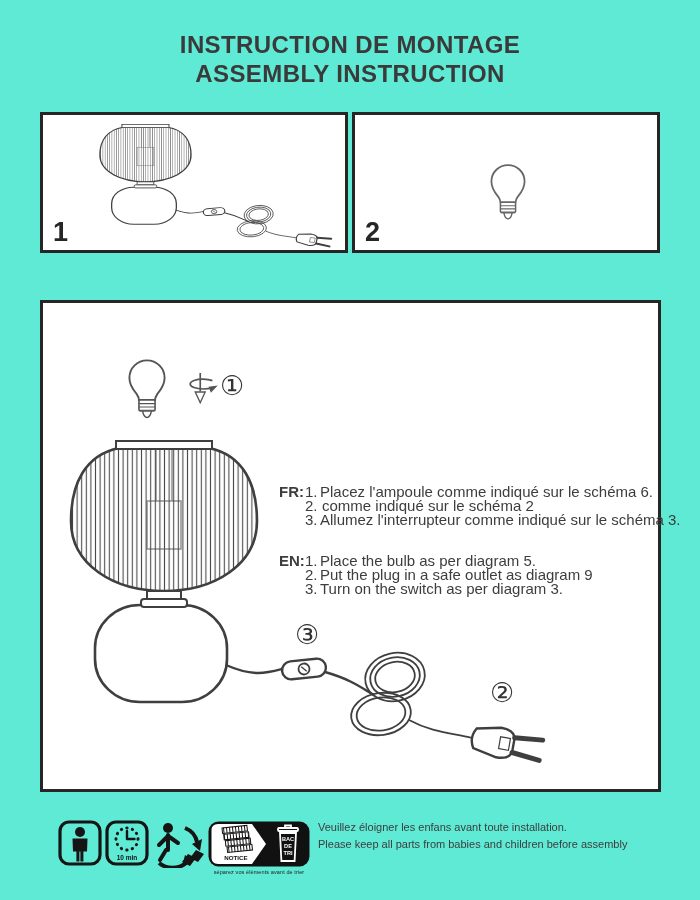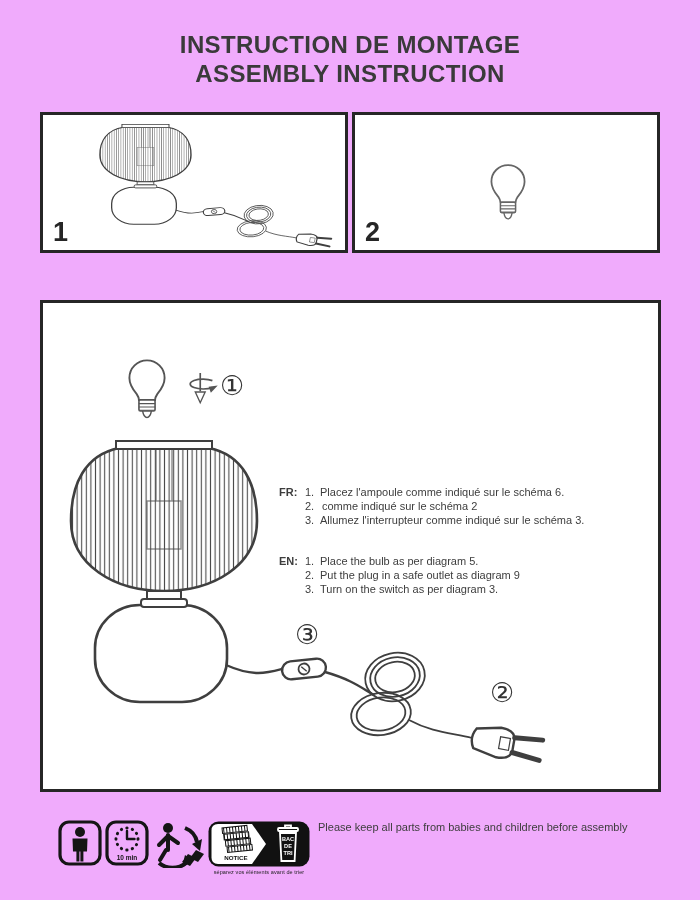--- a/index.html
+++ b/index.html
@@ -1,31 +1,31 @@
 <!DOCTYPE html>
 <html><head>
 <meta charset="utf-8">
 <style>
   html,body{margin:0;padding:0;background:#fff;}
-  #page{position:relative;width:700px;height:900px;background:#f0abfc;overflow:hidden;
+  #page{position:relative;width:700px;height:900px;background:#5eead4;overflow:hidden;
         font-family:"Liberation Sans",sans-serif;color:#3a3a3a;}
   .abs{position:absolute;}
 
   .title{top:30px;left:0;width:700px;text-align:center;font-size:24px;font-weight:bold;
          letter-spacing:.4px;line-height:1.22;color:#3a3a3a;}
 
   .panel{border:3px solid #262626;background:#fff;box-sizing:border-box;}
   #step1{left:40px;top:112px;width:308px;height:141px;}
   #step2{left:352px;top:112px;width:308px;height:141px;}
   #mainbox{left:40px;top:300px;width:621px;height:492px;}
   .step-num{position:absolute;left:10px;bottom:2px;font-size:27px;font-weight:bold;color:#262626;}
 
   .circ-label{font-family:"DejaVu Sans",sans-serif;font-size:27px;color:#333;line-height:1;}
 
-  .instr{display:flex;font-size:11px;line-height:14px;color:#3d3d3d;justify-content:center;}
+  .instr{display:flex;font-size:15px;line-height:14px;color:#3d3d3d;justify-content:center;}
   .instr .lbl{font-weight:bold;width:26px;flex:none;}
   .item{display:flex;}
   .item .num{width:15px;flex:none;}
   .item .lines span{display:block;white-space:nowrap;}
   .item .lines .l2{margin-left:2px;}
 
   .footer-text{left:318px;top:819px;font-size:11px;line-height:16.5px;color:#3d3d3d;white-space:nowrap;}
   .icon-box{position:absolute;}
   .clock-caption{position:absolute;left:0;bottom:5px;width:100%;text-align:center;
                  font-size:6.5px;font-weight:bold;color:#111;}
@@ -246,16 +246,17 @@
       </g>
       <text x="80" y="20" text-anchor="middle" font-family="Liberation Sans, sans-serif" font-size="5.6" font-weight="bold" fill="#fff">BAC</text>
       <text x="80" y="27" text-anchor="middle" font-family="Liberation Sans, sans-serif" font-size="5.6" font-weight="bold" fill="#fff">DE</text>
       <text x="80" y="34" text-anchor="middle" font-family="Liberation Sans, sans-serif" font-size="5.6" font-weight="bold" fill="#fff">TRI</text>
     </svg>
   </div>
 
   <div class="abs sort-caption">séparez vos éléments avant de trier</div>
 
   <div class="abs footer-text">
+    <div>Veuillez éloigner les enfans avant toute installation.</div>
     <div>Please keep all parts from babies and children before assembly</div>
   </div>
 
 </div>
 
 </body></html>

